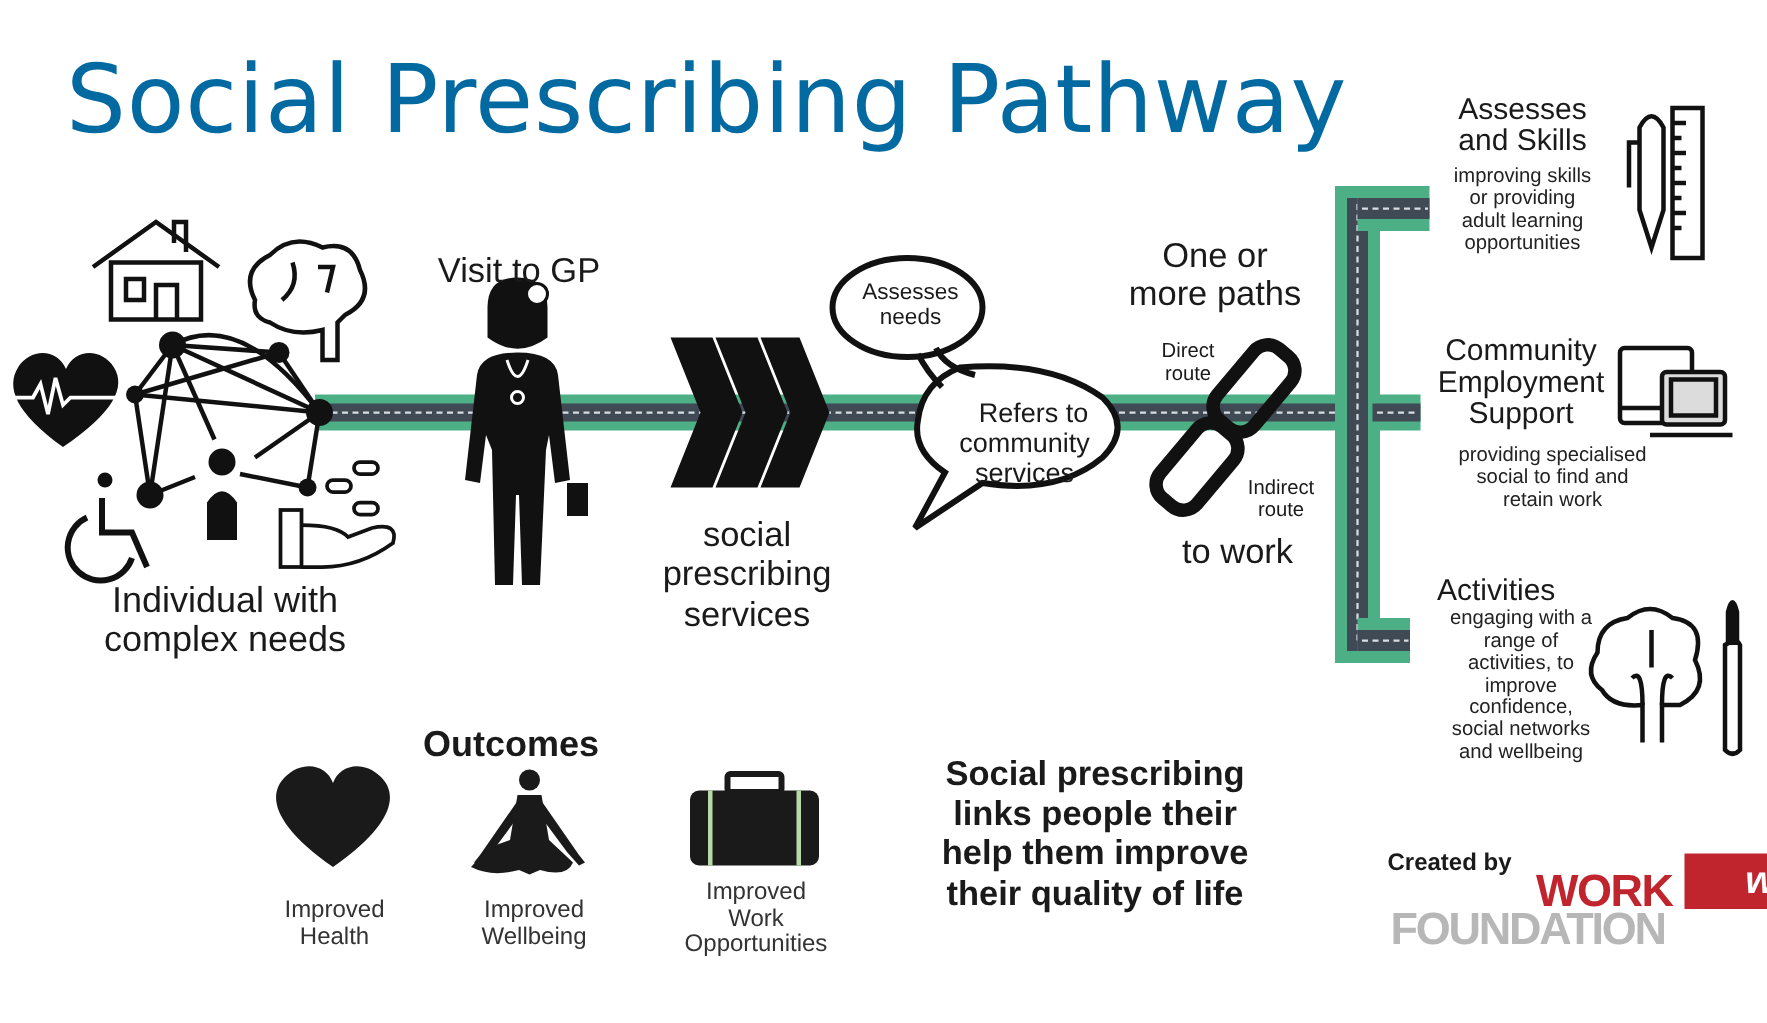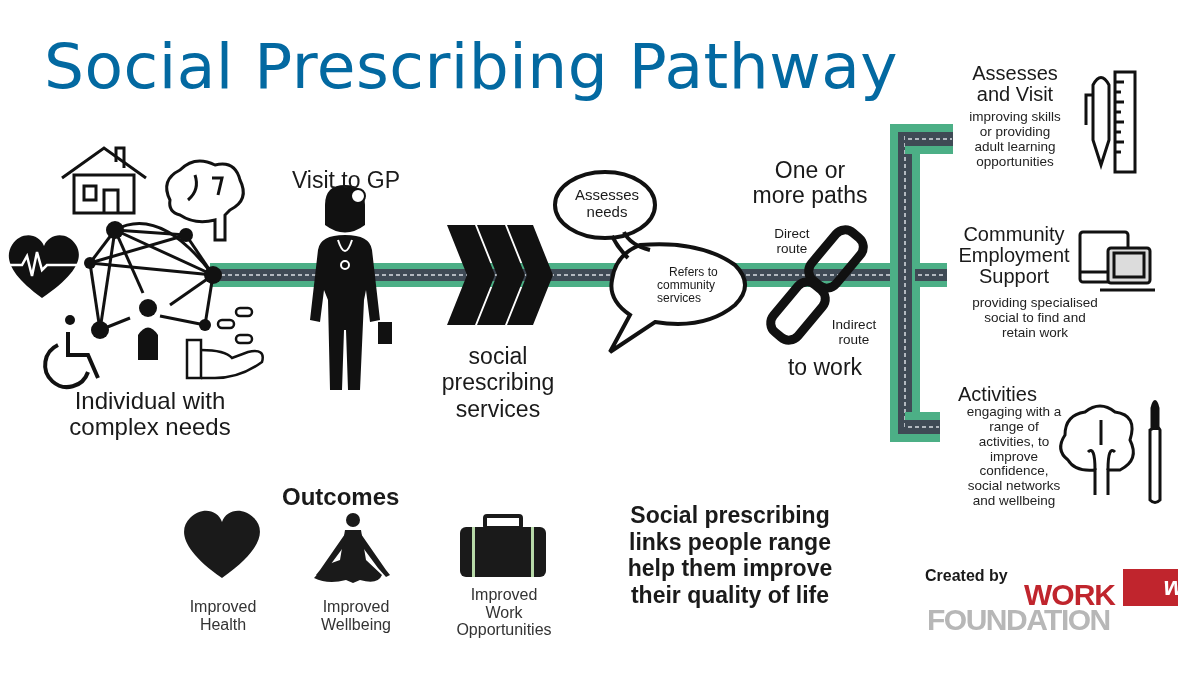--- a/index.html
+++ b/index.html
@@ -5,21 +5,21 @@
   html,body{margin:0;padding:0;background:#ffffff;}
   body{width:1178px;height:682px;position:relative;overflow:hidden;font-family:"Liberation Sans",sans-serif;color:#1a1a1a;}
   .abs{position:absolute;}
   #title{left:44px;top:30px;font-size:63px;color:#0369a1;font-family:"DejaVu Sans",sans-serif;font-weight:normal;letter-spacing:0.5px;white-space:nowrap;}
   svg{position:absolute;left:0;top:0;}
   .lbl{text-align:center;line-height:1.1;}
   #individual-label{left:40px;top:388px;width:220px;font-size:24px;}
   #gp-visit-label{left:276px;top:168px;width:140px;font-size:23px;}
   #gp-refers-label{left:408px;top:343px;width:180px;font-size:23px;line-height:1.15;}
   #assess-label{left:557px;top:187px;width:100px;font-size:15px;line-height:1.1;}
-  #refers-label{left:657px;top:266px;width:110px;font-size:12px;line-height:1.1;text-align:left;}
+  #refers-label{left:628px;top:266px;width:110px;font-size:18px;line-height:1.1;text-align:center;}
   #paths-label{left:740px;top:158px;width:140px;font-size:23px;line-height:1.1;}
   #direct-label{left:760px;top:227px;width:64px;font-size:13.5px;line-height:1.1;}
   #indirect-label{left:822px;top:318px;width:64px;font-size:13.5px;line-height:1.1;}
   #work-label{left:770px;top:355px;width:110px;font-size:23px;}
   .card{position:absolute;background:#dcdcdc;}
   .card-title{position:absolute;font-size:20px;line-height:1.05;text-align:center;}
   .card-desc{position:absolute;font-size:13.5px;line-height:1.1;text-align:center;color:#222;}
   #card-learning{left:951px;top:55px;width:190px;height:127px;}
   #card-employment{left:944px;top:215px;width:212px;height:130px;}
   #card-activities{left:938px;top:377px;width:230px;height:144px;}
@@ -226,21 +226,21 @@
 </div>
 <div id="indirect-label" class="abs lbl">
   <div>Indirect</div>
   <div>route</div>
 </div>
 <div id="work-label" class="abs lbl">to work</div>
 
 <div id="card-learning" class="card" style="z-index:-1"></div>
 <div class="card-title" style="left:960px;top:63px;width:110px;">
   <div>Assesses</div>
-  <div>and Visit</div>
+  <div>and Skills</div>
 </div>
 <div class="card-desc" style="left:958px;top:110px;width:114px;">
   <div>improving skills</div>
   <div>or providing</div>
   <div>adult learning</div>
   <div>opportunities</div>
 </div>
 
 <div id="card-employment" class="card" style="z-index:-1"></div>
 <div class="card-title" style="left:950px;top:224px;width:128px;">
@@ -278,21 +278,21 @@
   <div>Improved</div>
   <div>Wellbeing</div>
 </div>
 <div class="outcome-label" style="left:446px;top:586px;width:116px;">
   <div>Improved</div>
   <div>Work</div>
   <div>Opportunities</div>
 </div>
 <div id="summary" class="abs">
   <div>Social prescribing</div>
-  <div>links people range</div>
+  <div>links people their</div>
   <div>help them improve</div>
   <div>their quality of life</div>
 </div>
 
 <div id="credit-label" class="abs">Created by</div>
 <div id="wf-work" class="abs">WORK</div>
 <div id="wf-foundation" class="abs">FOUNDATION</div>
 <div id="wf-badge" class="abs">wf</div>
 
 </body></html>

